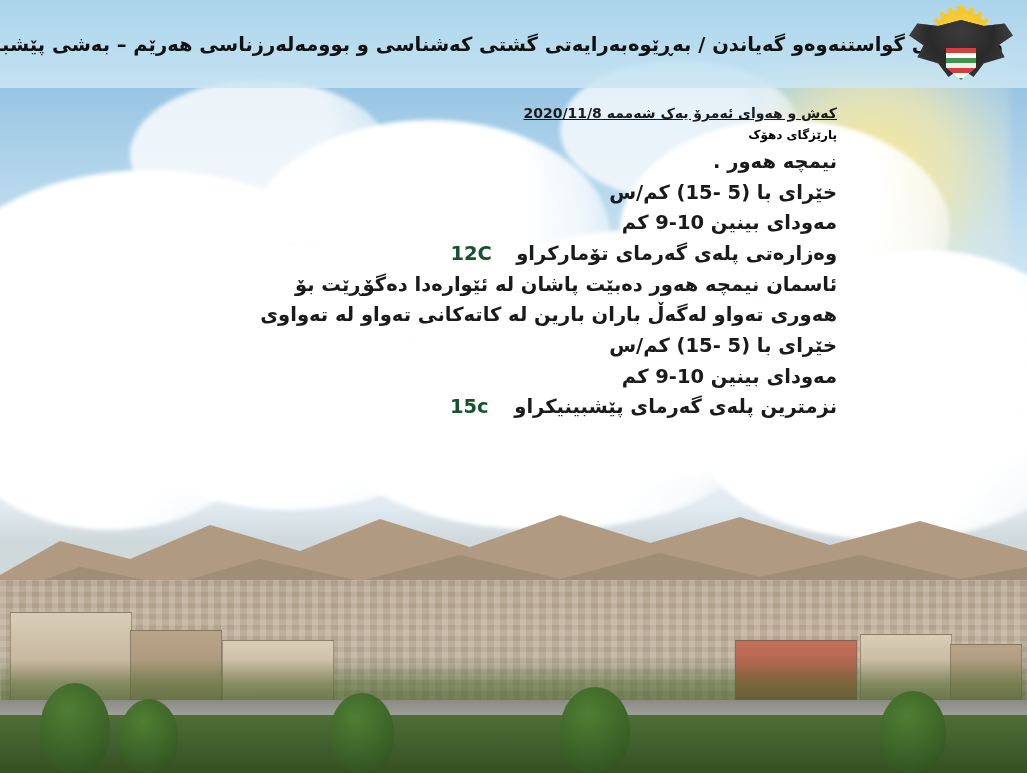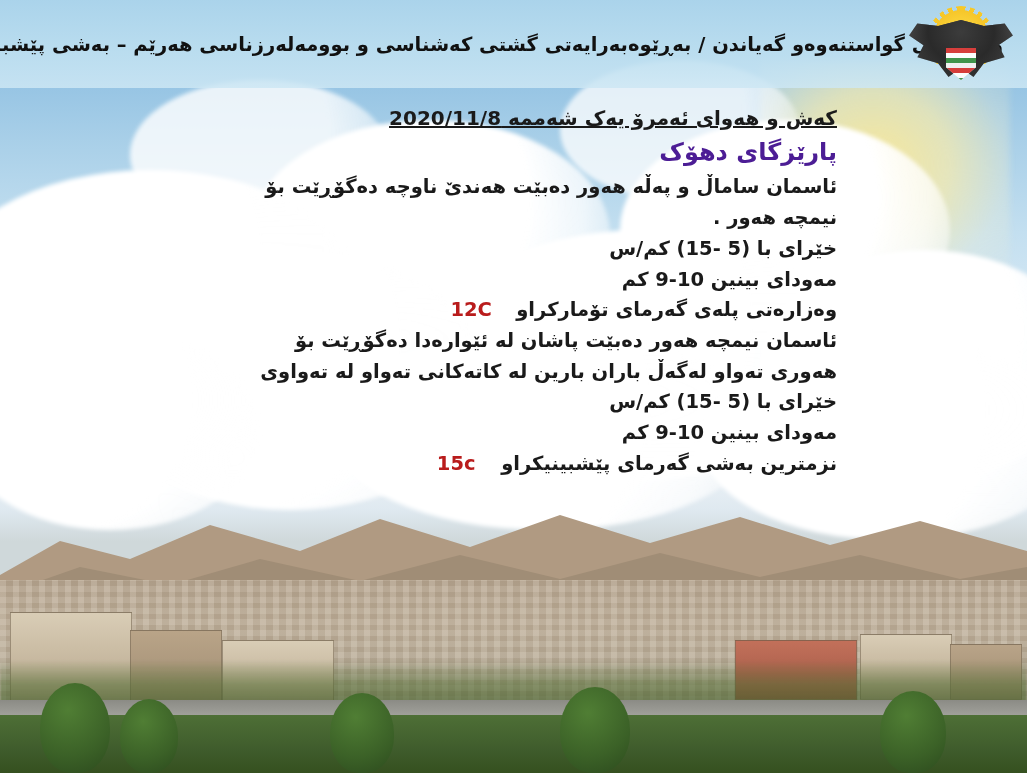--- a/index.html
+++ b/index.html
@@ -203,29 +203,29 @@
     color: #1a1a1a;
     font-size: 19.5px;
     font-weight: bold;
     line-height: 1.42;
   }
   .line {
     white-space: nowrap;
     margin: 0 0 3px 0;
   }
   .u { text-decoration: underline; }
-  .red { color: #b91c1c; }
+  .red { color: #14532d; }
   .val {
     display: inline-block;
     min-width: 58px;
     margin-inline-start: 16px;
     text-align: center;
   }
-  .date-line { font-size: 20px; }
-  .city-line { color: #4c1d95; font-size: 24px; margin-bottom: 4px; }
+  .date-line { font-size: 14px; }
+  .city-line { color: #000000; font-size: 12px; margin-bottom: 4px; }
 </style>
 </head>
 <body>
 
 <div class="poster">
 
   <div class="bg-sky">
     <div class="haze"></div>
     <div class="cloud c10"></div>
     <div class="cloud c11"></div>
@@ -279,30 +279,29 @@
       <div class="emblem-shield">
         <div class="emblem-shield-bars"></div>
       </div>
     </div>
   </div>
 
   <div class="report">
 
     <div class="line date-line u">کەش و هەوای ئەمرۆ یەک شەممە 2020/11/8</div>
     <div class="line city-line">پارێزگای دهۆک</div>
-    <div class="line">ئاسمان ساماڵ و پەڵە هەور دەبێت هەندێ ناوچە دەگۆڕێت بۆ</div>
     <div class="line">نیمچە هەور  .</div>
     <div class="line">خێرای با  (5 -15) کم/س</div>
     <div class="line">مەودای بینین  10-9 کم</div>
     <div class="line">
       <span>وەزارەتی پلەی گەرمای تۆمارکراو</span><span class="val red">12C</span>
     </div>
 
     <div class="line">ئاسمان نیمچە هەور دەبێت پاشان لە ئێوارەدا دەگۆڕێت بۆ</div>
     <div class="line">هەوری تەواو لەگەڵ باران بارین لە کاتەکانی تەواو لە تەواوی</div>
     <div class="line">خێرای با  (5 -15) کم/س</div>
     <div class="line">مەودای بینین  10-9 کم</div>
     <div class="line">
-      <span>نزمترین بەشی گەرمای پێشبینیکراو</span><span class="val red">15c</span>
+      <span>نزمترین پلەی گەرمای پێشبینیکراو</span><span class="val red">15c</span>
     </div>
 
   </div>
 </div>
 
 </body></html>

